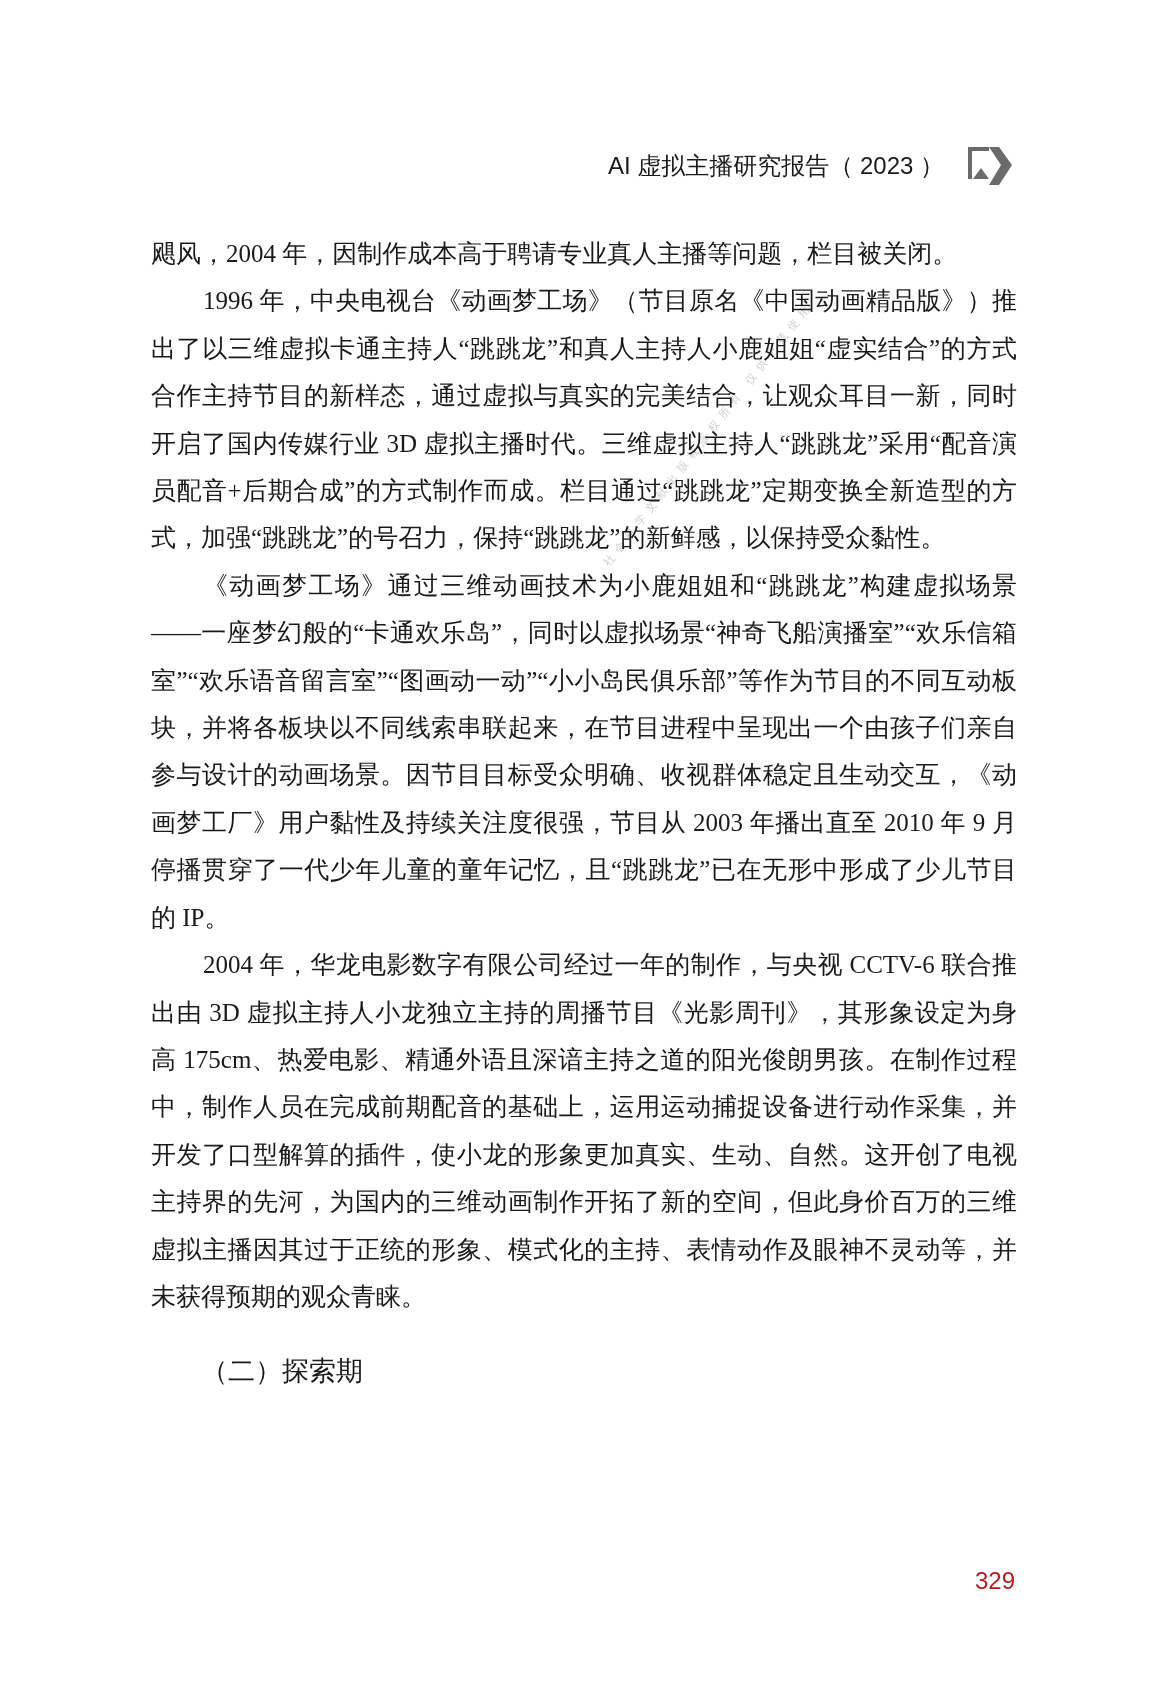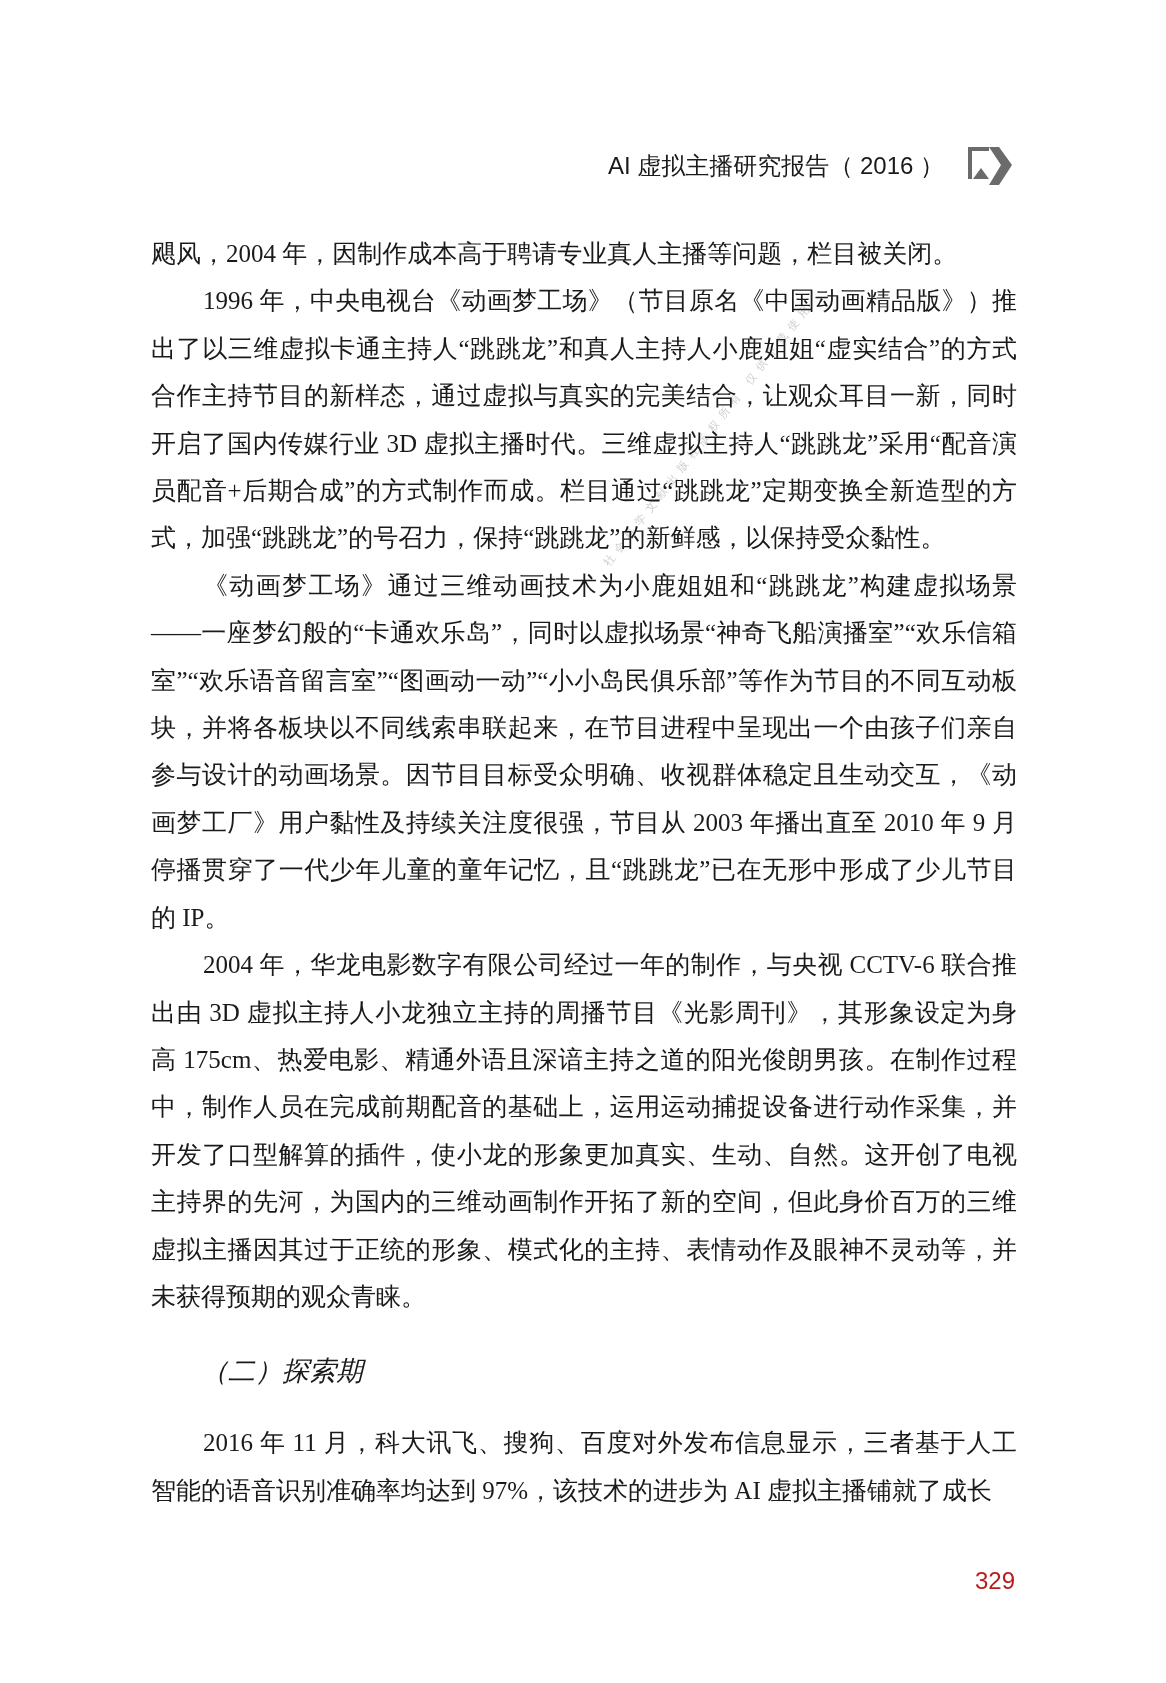--- a/index.html
+++ b/index.html
@@ -13,50 +13,49 @@
   .body-text {
     position: absolute; left: 151px; top: 230px; width: 866px;
     font-family: "Liberation Serif", "DejaVu Serif", serif;
     font-size: 25px; line-height: 47.4px; color: #1a1a1a;
   }
   .para { margin: 0; text-align: justify; text-align-last: left; }
   .para.indent { text-indent: 52px; }
   .section-heading {
     margin: 26px 0 23px 0; padding-left: 50px;
     font-family: "Liberation Sans", "DejaVu Sans", sans-serif;
-    font-size: 27px; line-height: 50px; color: #1a1a1a; font-style: italic;
+    font-size: 27px; line-height: 50px; color: #1a1a1a;
   }
   .folio {
     position: absolute; top: 1566px; left: 975px;
     font-family: "Liberation Sans", "DejaVu Sans", sans-serif;
     font-size: 24px; color: #b91c1c; line-height: 30px;
   }
   .watermark {
     position: absolute; left: 600px; top: 560px; width: 360px;
     transform: rotate(-52deg); transform-origin: left top;
     font-family: "DejaVu Serif", serif; font-size: 11px; color: #cfcfcf;
     letter-spacing: 6px; white-space: nowrap; pointer-events: none;
   }
 </style>
 </head>
 <body>
 
-<div class="running-head">AI 虚拟主播研究报告（ 2016 ）</div>
+<div class="running-head">AI 虚拟主播研究报告（ 2023 ）</div>
 
 <svg class="head-icon" viewBox="0 0 50 46" xmlns="http://www.w3.org/2000/svg">
   <polyline points="3,36 3,6 22,6" fill="none" stroke="#6b6b6b" stroke-width="4"></polyline>
   <polygon points="6,36 14,25 22,36" fill="#6b6b6b"></polygon>
   <polygon points="24,4 34,4 47,22 34,42 24,42 36,22" fill="#6b6b6b" transform="translate(-2,0)"></polygon>
   <polygon points="22,14 27,20 20,20" fill="#ffffff"></polygon>
 </svg>
 
 <div class="watermark">社会科学文献出版社版权所有 仅供下载使用</div>
 
 <div class="body-text">
   <p class="para">飓风，2004 年，因制作成本高于聘请专业真人主播等问题，栏目被关闭。</p>
   <p class="para indent">1996 年，中央电视台《动画梦工场》（节目原名《中国动画精品版》）推出了以三维虚拟卡通主持人“跳跳龙”和真人主持人小鹿姐姐“虚实结合”的方式合作主持节目的新样态，通过虚拟与真实的完美结合，让观众耳目一新，同时开启了国内传媒行业 3D 虚拟主播时代。三维虚拟主持人“跳跳龙”采用“配音演员配音+后期合成”的方式制作而成。栏目通过“跳跳龙”定期变换全新造型的方式，加强“跳跳龙”的号召力，保持“跳跳龙”的新鲜感，以保持受众黏性。</p>
   <p class="para indent">《动画梦工场》通过三维动画技术为小鹿姐姐和“跳跳龙”构建虚拟场景——一座梦幻般的“卡通欢乐岛”，同时以虚拟场景“神奇飞船演播室”“欢乐信箱室”“欢乐语音留言室”“图画动一动”“小小岛民俱乐部”等作为节目的不同互动板块，并将各板块以不同线索串联起来，在节目进程中呈现出一个由孩子们亲自参与设计的动画场景。因节目目标受众明确、收视群体稳定且生动交互，《动画梦工厂》用户黏性及持续关注度很强，节目从 2003 年播出直至 2010 年 9 月停播贯穿了一代少年儿童的童年记忆，且“跳跳龙”已在无形中形成了少儿节目的 IP。</p>
   <p class="para indent">2004 年，华龙电影数字有限公司经过一年的制作，与央视 CCTV-6 联合推出由 3D 虚拟主持人小龙独立主持的周播节目《光影周刊》，其形象设定为身高 175cm、热爱电影、精通外语且深谙主持之道的阳光俊朗男孩。在制作过程中，制作人员在完成前期配音的基础上，运用运动捕捉设备进行动作采集，并开发了口型解算的插件，使小龙的形象更加真实、生动、自然。这开创了电视主持界的先河，为国内的三维动画制作开拓了新的空间，但此身价百万的三维虚拟主播因其过于正统的形象、模式化的主持、表情动作及眼神不灵动等，并未获得预期的观众青睐。</p>
   <div class="section-heading">（二）探索期</div>
-  <p class="para indent">2016 年 11 月，科大讯飞、搜狗、百度对外发布信息显示，三者基于人工智能的语音识别准确率均达到 97%，该技术的进步为 AI 虚拟主播铺就了成长</p>
 </div>
 
 <div class="folio">329</div>
 
 </body></html>

